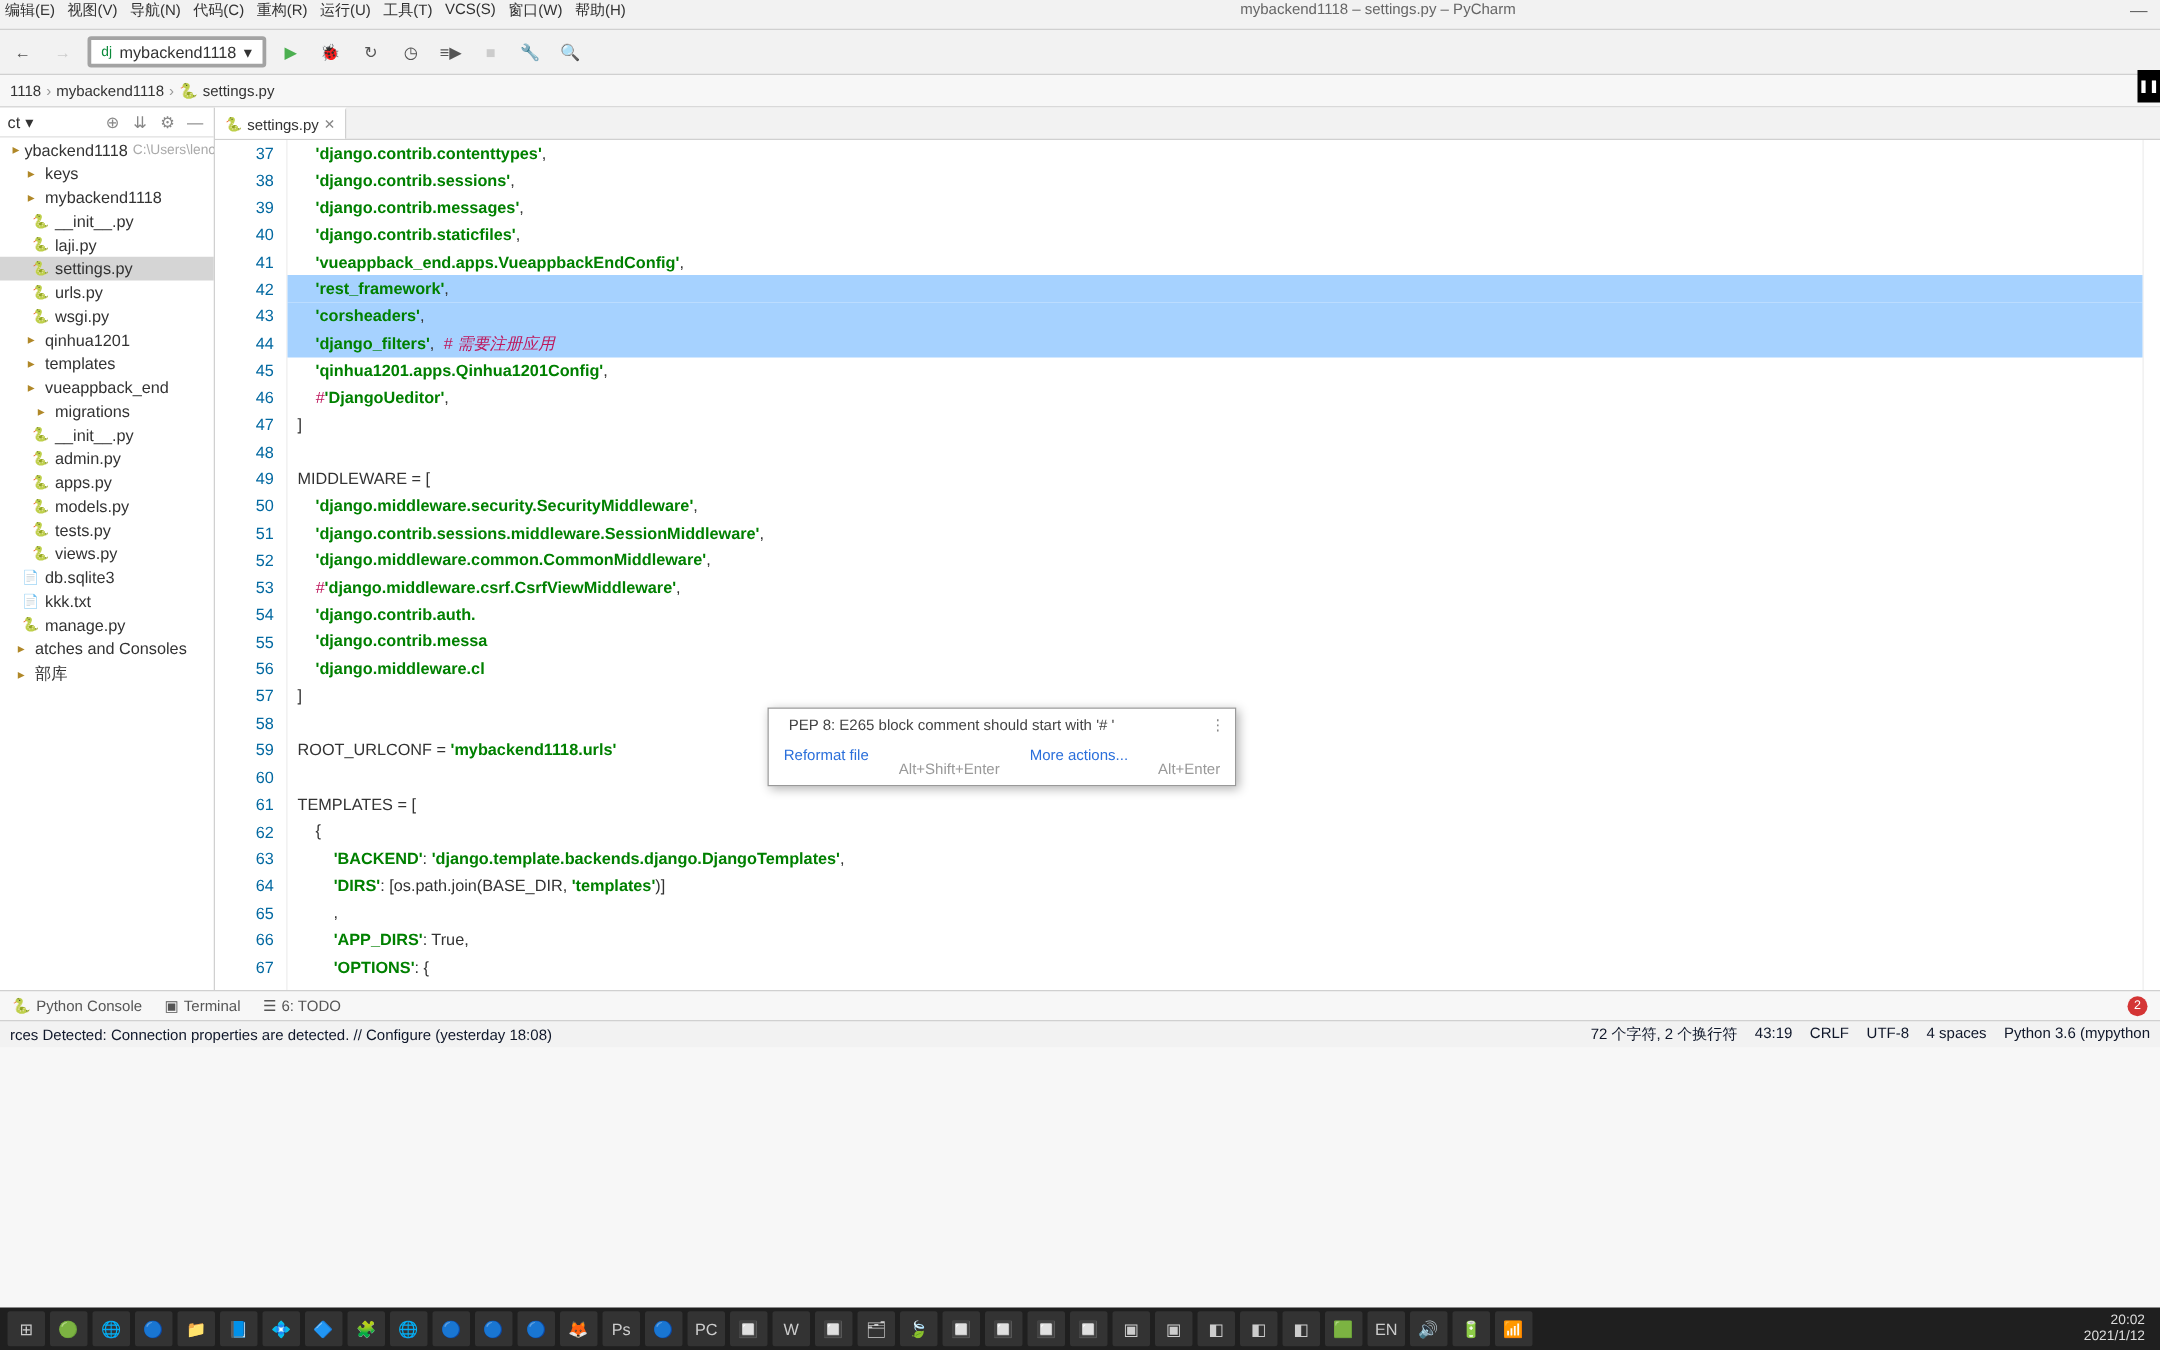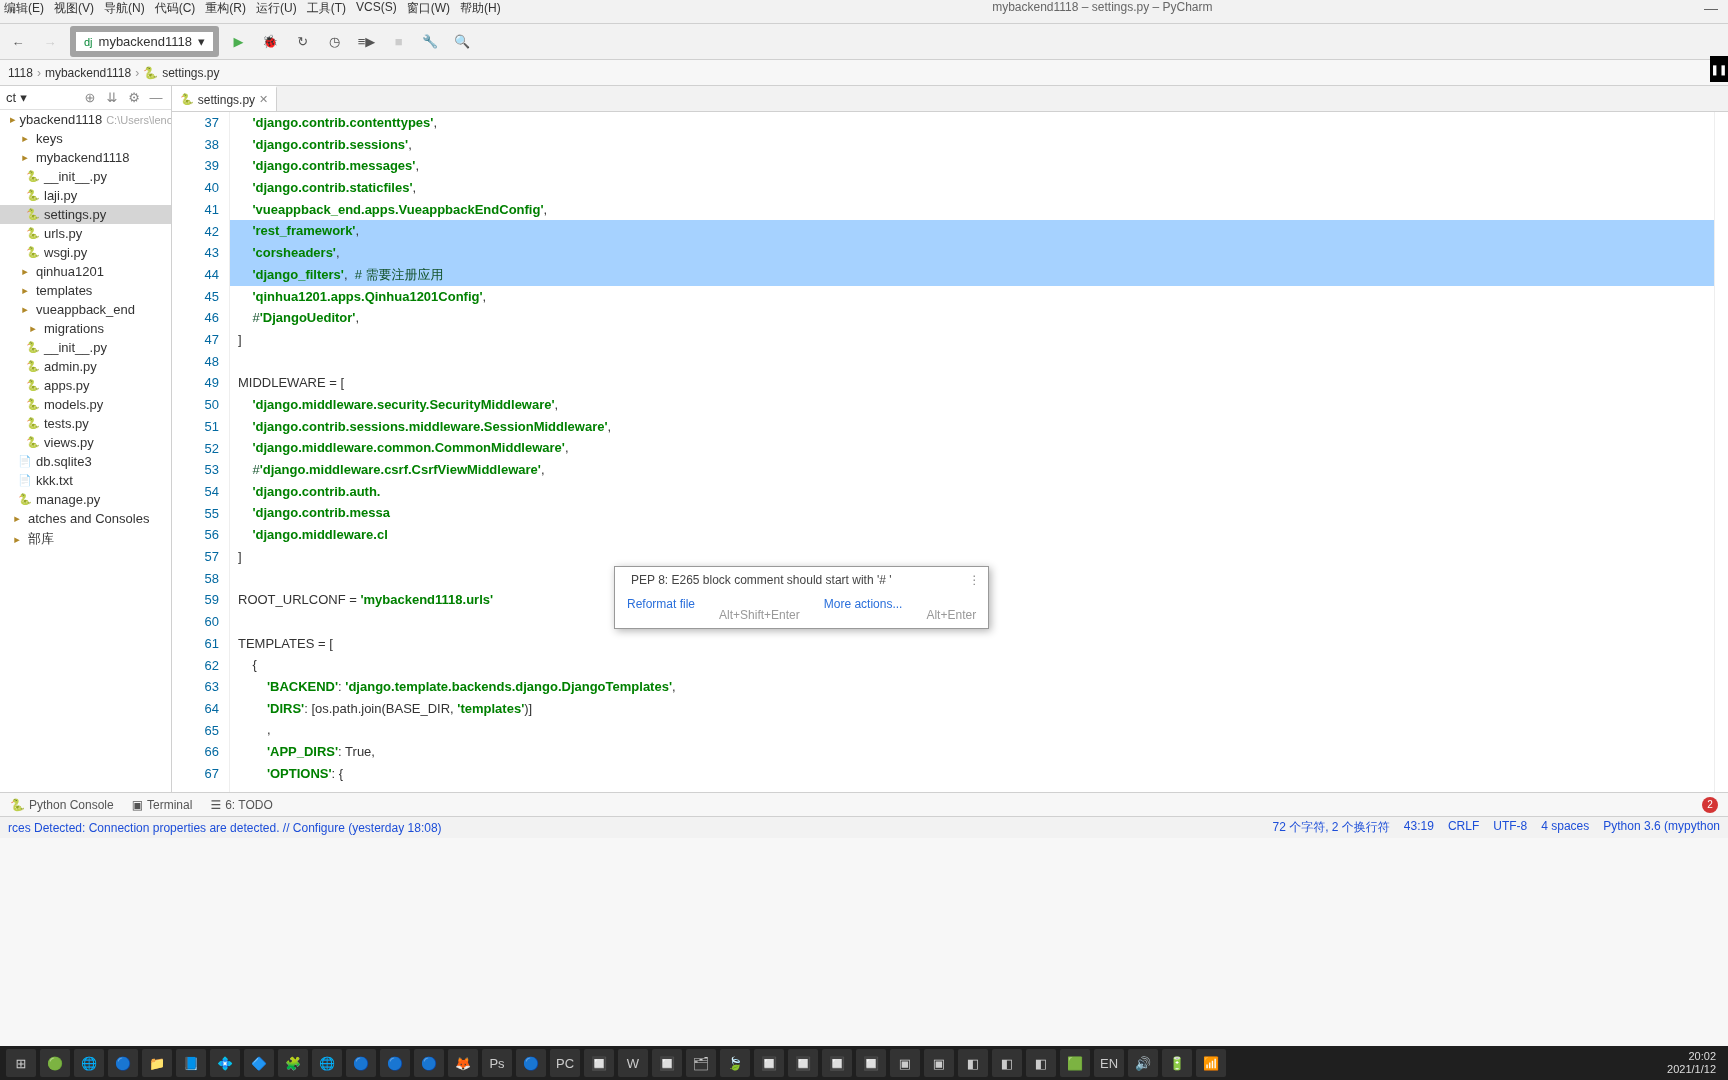--- a/index.html
+++ b/index.html
@@ -5,21 +5,21 @@
 * { margin: 0; padding: 0; box-sizing: border-box; font-family: "Microsoft YaHei", Arial, sans-serif; }
 body { background: #f7f7f7; width: 1728px; height: 1080px; overflow: hidden; font-size: 13px; color: #333; }
 .window { display: flex; flex-direction: column; height: 838px; background: #fff; }
 .titlebar { display: flex; align-items: flex-start; height: 24px; background: #f2f2f2; border-bottom: 1px solid #d0d0d0; padding: 0 4px; }
 .menu { display: flex; gap: 10px; font-size: 12px; }
 .menu span { cursor: pointer; }
 .title-center { flex: 1; text-align: center; font-size: 12px; color: #666; }
 .win-ctrl { display: flex; gap: 18px; font-size: 14px; color: #666; padding-right: 6px; }
 .toolbar { display: flex; align-items: center; height: 36px; background: #f2f2f2; border-bottom: 1px solid #d0d0d0; padding: 0 6px; gap: 8px; }
 .tool-btn { width: 24px; height: 24px; display: flex; align-items: center; justify-content: center; color: #555; border-radius: 3px; }
-.run-config { display: flex; align-items: center; gap: 6px; border: 6px solid #a3a3a3; border-radius: 3px; padding: 2px 8px; background: #fff; }
+.run-config { display: flex; align-items: center; gap: 6px; border: 3px solid #a3a3a3; border-radius: 3px; padding: 2px 8px; background: #fff; }
 .breadcrumb { display: flex; align-items: center; height: 26px; background: #f7f7f7; border-bottom: 1px solid #d0d0d0; padding: 0 8px; font-size: 12px; gap: 4px; }
 .breadcrumb .sep { color: #999; }
 .main { display: flex; flex: 1; overflow: hidden; }
 .sidebar { width: 172px; background: #fff; border-right: 1px solid #d0d0d0; display: flex; flex-direction: column; font-size: 13px; }
 .sidebar-header { display: flex; align-items: flex-end; padding: 4px 6px; border-bottom: 1px solid #e0e0e0; gap: 4px; }
 .sidebar-tools { display: flex; gap: 4px; margin-left: auto; }
 .sidebar-tools span { width: 18px; text-align: center; color: #888; }
 .tree { overflow-y: auto; flex: 1; }
 .tree-item { padding: 2px 4px 2px 10px; cursor: pointer; white-space: nowrap; display: flex; align-items: center; gap: 4px; }
 .tree-item.l1 { padding-left: 18px; }
@@ -33,31 +33,31 @@
 .editor-tabs { display: flex; height: 26px; border-bottom: 1px solid #d0d0d0; background: #f2f2f2; }
 .editor-tab { display: flex; align-items: center; padding: 0 8px; background: #fff; border-right: 1px solid #d0d0d0; border-top: 2px solid #fff; gap: 4px; font-size: 12px; }
 .editor-tab.active { border-top-color: #fff; }
 .close-x { color: #888; font-size: 11px; }
 .code-wrap { flex: 1; display: flex; overflow: hidden; position: relative; }
 .gutter { width: 58px; background: #fff; border-right: 1px solid #eee; text-align: right; color: #0369a1; font-family: "Consolas", monospace; font-size: 13px; line-height: 21.7px; padding: 0 10px; user-select: none; }
 .code { flex: 1; font-family: "Consolas", monospace; font-size: 13px; line-height: 21.7px; white-space: pre; position: relative; }
 .code-line { height: 21.7px; padding-left: 8px; position: relative; }
 .code-line.sel { background: #a6d2ff; }
 .str { color: #008000; font-weight: bold; }
-.cmt { color: #14532d; }
+.cmt { color: #be185d; font-style: italic; }
 .intention-popup { position: absolute; left: 442px; top: 480px; background: #fff; border: 1px solid #999; box-shadow: 2px 2px 8px rgba(0,0,0,0.3); font-size: 12px; z-index: 10; }
 .intention-popup .msg { padding: 6px 20px 6px 16px; color: #444; }
 .intention-popup .actions { display: flex; gap: 24px; padding: 4px 12px 6px 12px; border-top: 0px solid #eee; }
 .intention-popup .link { color: #2a6fdb; cursor: pointer; }
 .intention-popup .shortcut { color: #999; margin-top: 11px; }
 .intention-popup .dots { position: absolute; right: 8px; top: 6px; color: #888; }
 .status-tabs { display: flex; align-items: center; height: 24px; border-top: 1px solid #d0d0d0; background: #f7f7f7; font-size: 12px; gap: 18px; padding: 0 10px; }
 .status-tabs .tab { display: flex; align-items: center; gap: 4px; color: #555; }
 .status-tabs .badge { background: #d43535; color: #fff; border-radius: 50%; width: 16px; height: 16px; font-size: 10px; display: flex; align-items: center; justify-content: center; margin-left: auto; }
-.status-bar { display: flex; align-items: center; height: 22px; background: #f2f2f2; border-top: 1px solid #d0d0d0; font-size: 12px; padding: 0 8px; color: #1d4ed8; }
+.status-bar { display: flex; align-items: center; height: 22px; background: #f2f2f2; border-top: 1px solid #d0d0d0; font-size: 12px; padding: 0 8px; color: #0f172a; }
 .status-bar .right { margin-left: auto; display: flex; gap: 14px; }
 .taskbar { position: absolute; bottom: 0; left: 0; right: 0; height: 34px; background: #1f1f1f; display: flex; align-items: center; padding: 0 6px; gap: 4px; }
 .taskbar .tb-item { width: 30px; height: 28px; background: #333; border-radius: 2px; display: flex; align-items: center; justify-content: center; color: #ccc; font-size: 13px; }
 .taskbar .clock { margin-left: auto; color: #ddd; font-size: 11px; text-align: right; line-height: 1.2; padding-right: 6px; }
 .pause-indicator { position: absolute; right: 0; top: 56px; width: 18px; height: 26px; background: #000; color: #fff; display: flex; align-items: center; justify-content: center; font-size: 10px; }
 .right-gutter { width: 14px; border-left: 1px solid #eee; }
 </style>
 </head>
 <body>
 

